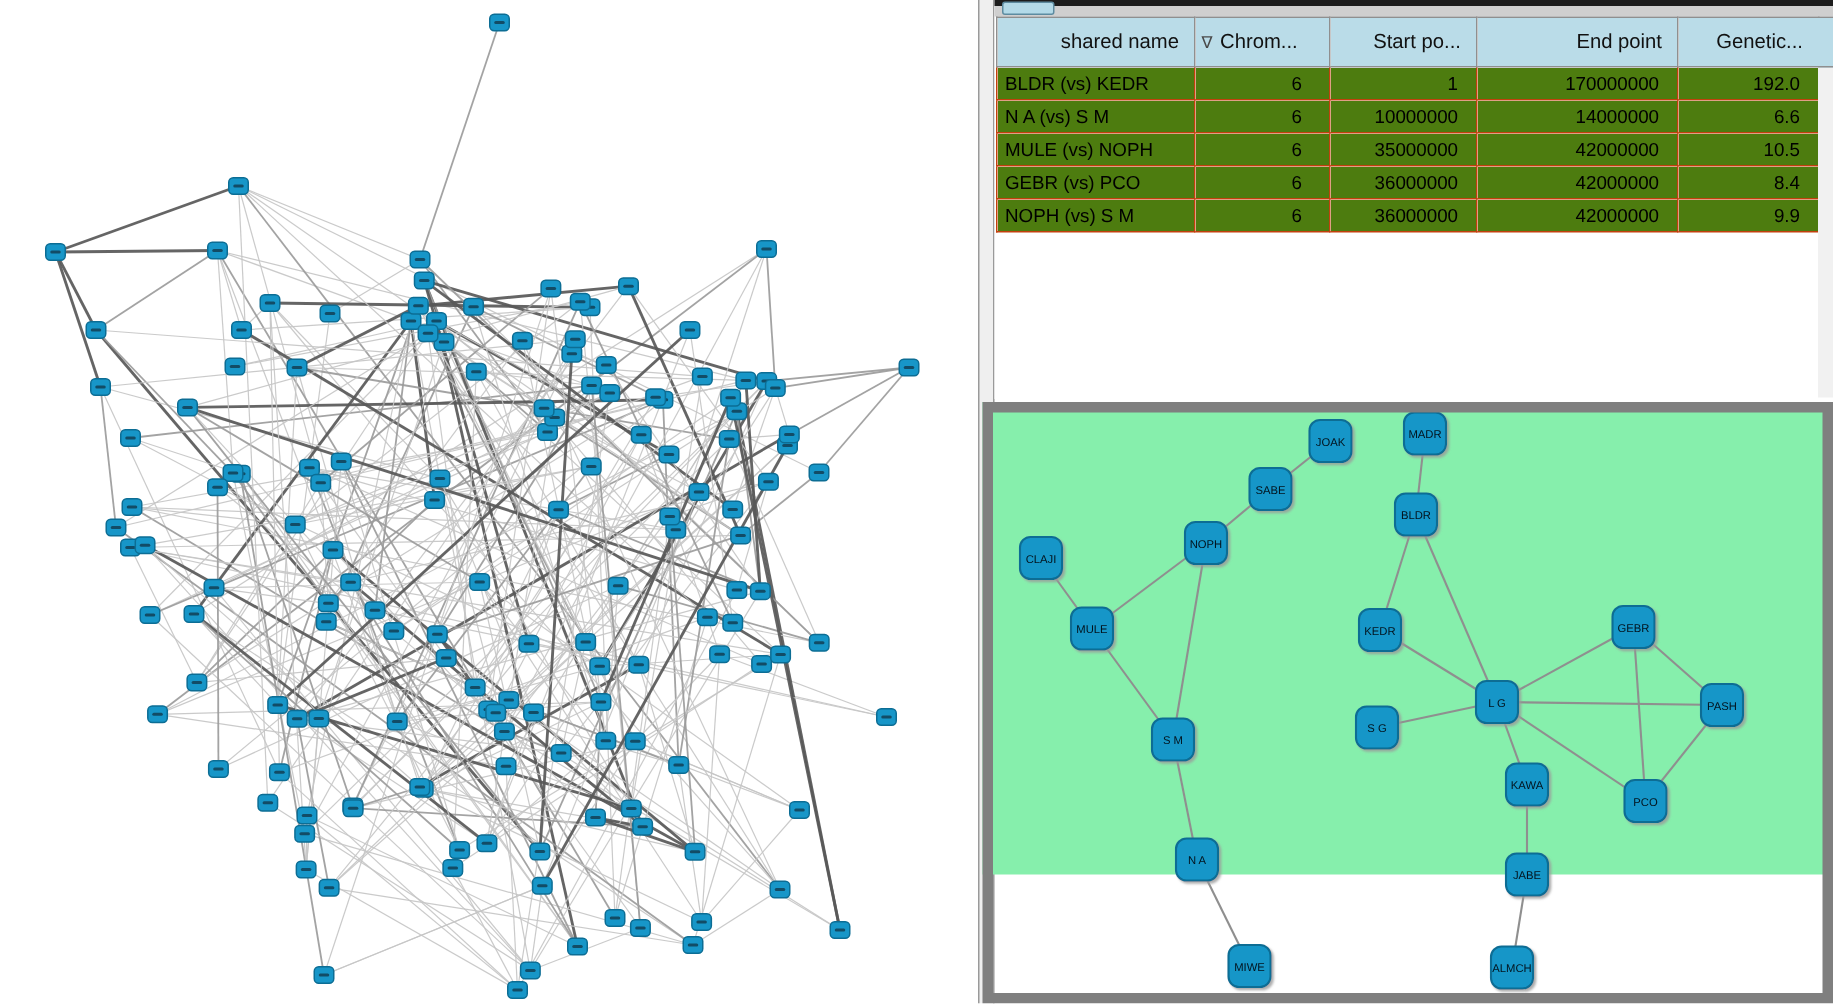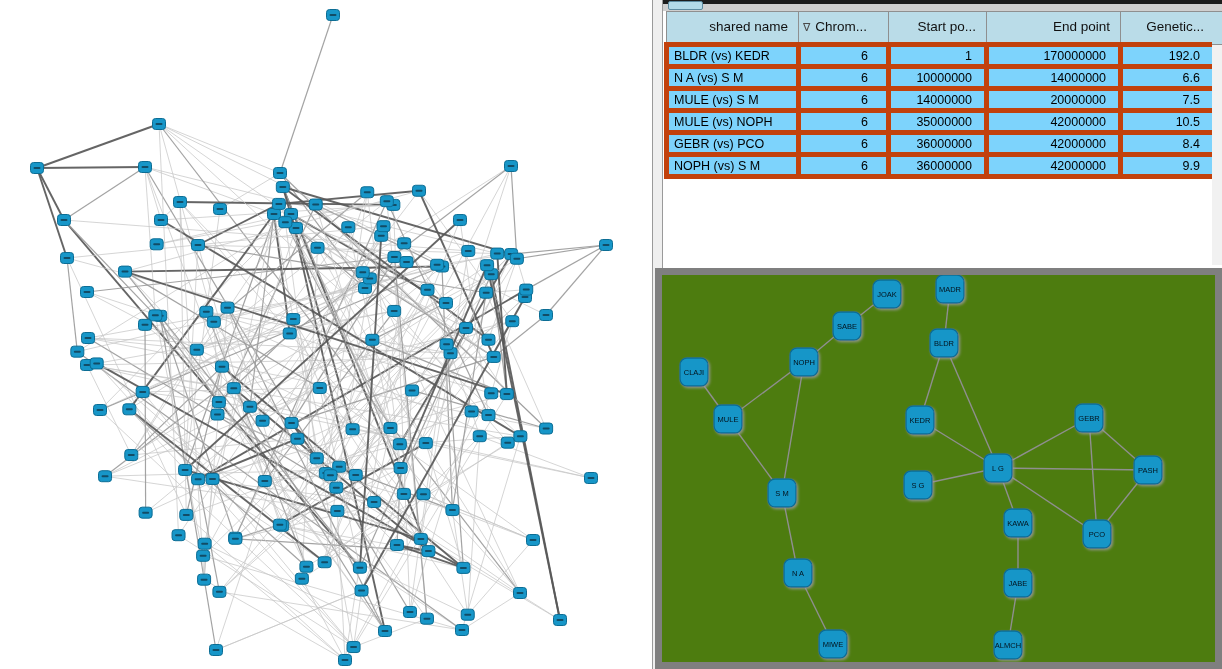--- a/index.html
+++ b/index.html
@@ -20,31 +20,31 @@
   #topbar-light { position:absolute; left:0; top:4px; width:559px; height:7px; background:#cfcfcf; }
   #panel-tab { position:absolute; left:5px; top:1px; width:35px; height:9px; background:#b3dae8;
                border:1px solid #5d8ba0; border-radius:2px; }
   #attr-table { position:absolute; left:1px; top:11px; border-collapse:collapse; table-layout:fixed;
                 font-size:12.5px; color:#000; }
   #attr-table th { height:33px; background:#badce8; border:1px solid #8f8f8f;
                    font-weight:normal; font-size:13.5px; color:#111;
                    text-align:right; padding:0 10px 1px 2px; overflow:hidden; white-space:nowrap; }
   #attr-table th.with-icon { text-align:left; padding-left:4px;margin-top:47px; }
   #attr-table th.with-icon .funnel { color:#4a4a4a; font-size:11px; margin-right:5px; }
-  #attr-table td { height:22px; border:5px solid #c2410c; background:#7dd3fc;
+  #attr-table td { height:22px; border:1px solid #c2410c; background:#4d7c0f;
                    white-space:nowrap; overflow:hidden; padding:0 12px 0 4px; }
   #attr-table td.al { text-align:left;  padding:0 2px 0 5px; }
   #attr-table td.ar { text-align:right; }
   #attr-table td.ac { text-align:right; padding-right:18px; }
   #table-sliver { position:absolute; left:549px; top:11px; width:10px; height:254px; background:#f1f1f1;
                   border-top:1px solid #8f8f8f; }
   #table-sliver .hdr { height:33px; background:#badce8; border-bottom:1px solid #8f8f8f; }
 
   
-  #small-net-panel { position:absolute; left:655px; top:268px; width:567px; height:401px; background:#4d7c0f; }
+  #small-net-panel { position:absolute; left:655px; top:268px; width:567px; height:315px; background:#86efac; }
   #small-net-frame { position:absolute; left:0; top:0; width:567px; height:401px;
                      border:7px solid #7f7f7f; pointer-events:none; }
   svg { display:block; }
   text.node-label { font-family:"Liberation Sans", sans-serif; font-size:7.5px; fill:#03131d;
                     text-anchor:middle; pointer-events:none; }
 </style>
 </head>
 <body>
 
 <div id="stage">
@@ -1019,27 +1019,20 @@
             <td class="ar">192.0</td>
           </tr>
           <tr>
             <td class="al">N A (vs) S M</td>
             <td class="ac">6</td>
             <td class="ar">10000000</td>
             <td class="ar">14000000</td>
             <td class="ar">6.6</td>
           </tr>
           <tr>
-            <td class="al">MULE (vs) S M</td>
-            <td class="ac">6</td>
-            <td class="ar">14000000</td>
-            <td class="ar">20000000</td>
-            <td class="ar">7.5</td>
-          </tr>
-          <tr>
             <td class="al">MULE (vs) NOPH</td>
             <td class="ac">6</td>
             <td class="ar">35000000</td>
             <td class="ar">42000000</td>
             <td class="ar">10.5</td>
           </tr>
           <tr>
             <td class="al">GEBR (vs) PCO</td>
             <td class="ac">6</td>
             <td class="ar">36000000</td>

